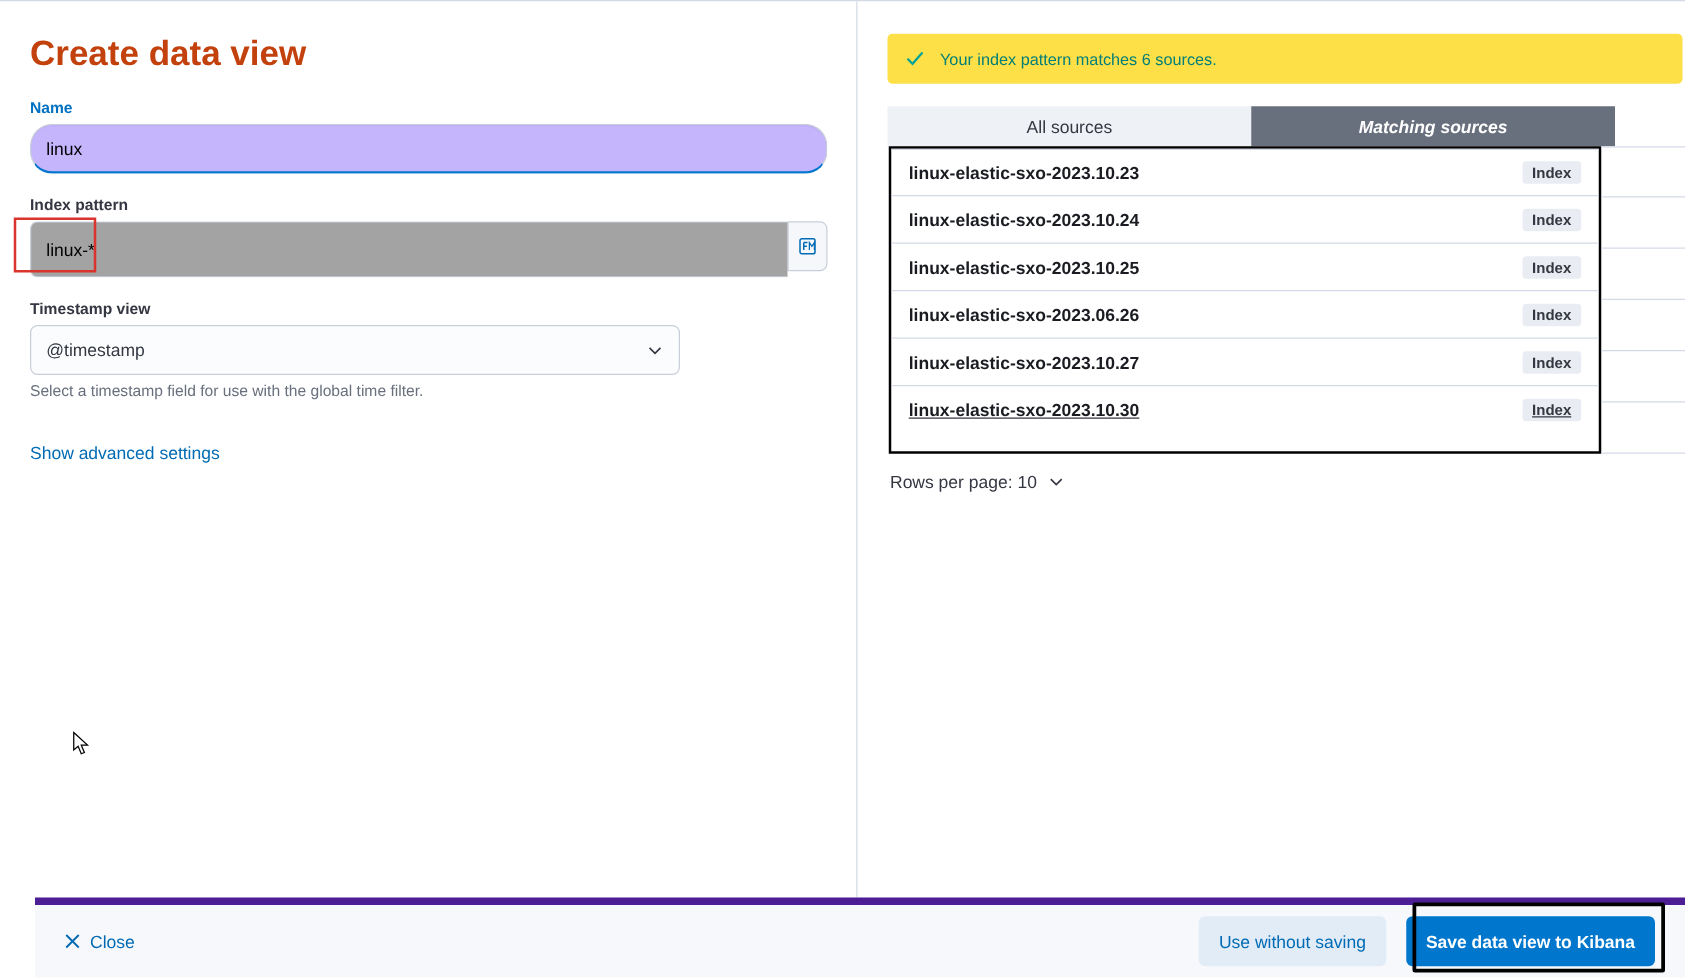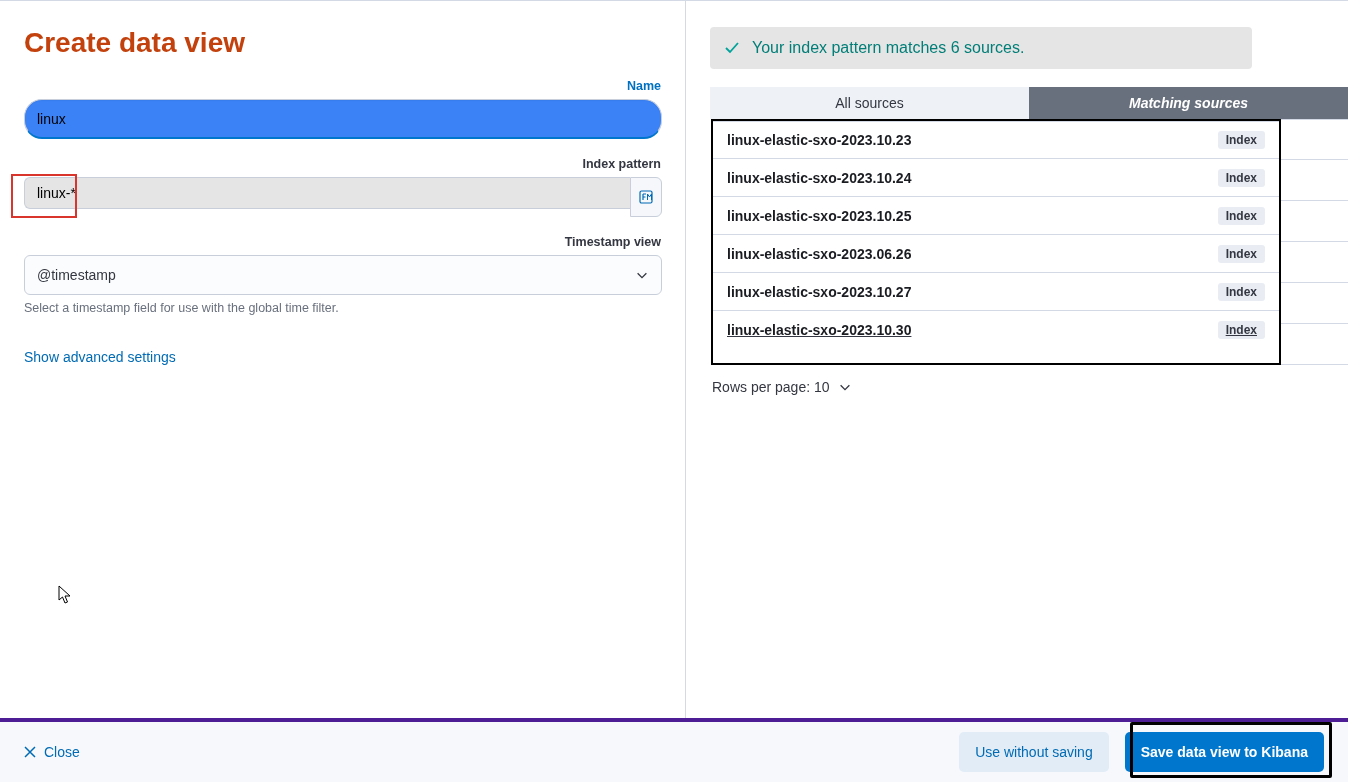--- a/index.html
+++ b/index.html
@@ -3,52 +3,52 @@
 <meta charset="utf-8">
 <style>
   * { box-sizing: border-box; margin: 0; padding: 0; }
   html, body { width: 1348px; height: 782px; font-family: -apple-system, BlinkMacSystemFont, "Segoe UI", Helvetica, Arial, sans-serif; color:#343741; }
   body { display:flex; flex-direction:column; border-top:1px solid #d3dae6; }
   .main-row { flex:1; display:flex; overflow:hidden; }
   .left-pane { width:686px; border-right:1px solid #d3dae6; padding:26px 24px 0 24px; position:relative; }
   .right-pane { flex:1; padding:26px 0 0 0; }
   h1.title { font-size:28px; font-weight:700; color:#c2410c; margin-bottom:20px; }
   .field-group { margin-bottom:18px; }
-  .field-label { font-size:12.5px; font-weight:600; color:#343741; margin-bottom:6px; display:block;text-align:right; }
+  .field-label { font-size:12.5px; font-weight:600; color:#343741; margin-bottom:6px; display:block; }
   .field-label.focused { color:#0071c2; }
   .text-input { width:638px; height:40px; border:1px solid #c9cfda; background:#fbfcfd; border-radius:6px; padding:0 12px; font-size:14px; display:flex; align-items:center; }
-  .text-input.focused { border-bottom:2px solid #0077cc; background:#3b82f6; box-shadow:0 1px 1px rgba(0,0,0,0.04) inset;border-radius:18px; }
+  .text-input.focused { border-bottom:2px solid #0077cc; background:#c4b5fd; box-shadow:0 1px 1px rgba(0,0,0,0.04) inset;border-radius:18px; }
   .text-input input { border:none; outline:none; background:transparent; width:100%; font-size:14px; font-family:inherit; }
   .pattern-wrap { display:flex; width:638px; }
-  .pattern-input { flex:1; height:32px; border:1px solid #c9cfda; border-right:none; background:#e5e5e5; border-radius:6px 0 0 6px; padding:0 12px; font-size:14px; display:flex; align-items:center; position:relative; }
+  .pattern-input { flex:1; height:45px; border:1px solid #c9cfda; border-right:none; background:#a3a3a3; border-radius:6px 0 0 6px; padding:0 12px; font-size:14px; display:flex; align-items:center; position:relative; }
   .pattern-btn { width:32px; height:40px; border:1px solid #c9cfda; background:#f5f7fa; border-radius:0 6px 6px 0; display:flex; align-items:center; justify-content:center; cursor:pointer; color:#006bb4; }
   .red-box { position:absolute; left:-14px; top:-4px; width:66px; height:44px; border:2px solid #d9352c; pointer-events:none; }
-  .select-input { width:638px; height:40px; border:1px solid #c9cfda; background:#fbfcfd; border-radius:6px; padding:0 12px; font-size:14px; display:flex; align-items:center; justify-content:space-between; cursor:pointer; }
+  .select-input { width:520px; height:40px; border:1px solid #c9cfda; background:#fbfcfd; border-radius:6px; padding:0 12px; font-size:14px; display:flex; align-items:center; justify-content:space-between; cursor:pointer; }
   .help-text { font-size:12.5px; color:#69707d; margin-top:6px; }
   .adv-link { color:#006bb4; font-size:14px; margin-top:16px; display:inline-block; cursor:pointer; }
 
-  .callout { margin:0 0 18px 24px; width:542px; background:#e5e5e5; border-radius:4px; padding:12px 14px; display:flex; align-items:center; gap:12px; color:#007e77; font-size:16px; }
+  .callout { margin:0 0 18px 24px; width:636px; background:#fde047; border-radius:4px; padding:12px 14px; display:flex; align-items:center; gap:12px; color:#007e77; font-size:13px; }
   .callout svg { color:#00a39a; }
 
-  .tabs { display:flex; margin-left:24px; width:638px; }
+  .tabs { display:flex; margin-left:24px; width:582px; }
   .tab { flex:1; height:32px; display:flex; align-items:center; justify-content:center; font-size:14px; cursor:pointer; }
   .tab.inactive { background:#eef2f6; color:#343741; }
   .tab.active { background:#69707d; color:#fff; font-weight:700;font-style:italic; }
 
   .list-box { margin-left:1px; width:570px; border:2px solid #000; border-top:2px solid #000; }
   .list-row { height:38px; border-bottom:1px solid #d3dae6; display:flex; align-items:center; justify-content:space-between; padding:0 14px; }
   .list-row:first-child { border-top:1px solid #d3dae6; }
   .list-row .name { font-size:14px; font-weight:700; color:#1a1c21; }
   .badge { background:#e9edf3; color:#343741; font-size:12px; font-weight:600; padding:2px 8px; border-radius:3px; }
   .list-area { margin-left:24px; width:638px; }
   .list-outer-row { display:flex; }
 
   .rows-label { margin:14px 0 0 26px; font-size:14px; color:#343741; display:flex; align-items:center; gap:8px; cursor:pointer; }
 
-  .footer { height:64px; border-top:4px solid #4c1d95; background:#f7f8fc; display:flex; align-items:center; justify-content:flex-end; padding:0 24px; position:relative; }
+  .footer { height:64px; border-top:6px solid #4c1d95; background:#f7f8fc; display:flex; align-items:center; justify-content:flex-end; padding:0 24px; position:relative;margin-left:28px; }
   .footer .close { position:absolute; left:24px; color:#006bb4; font-size:14px; display:flex; align-items:center; gap:8px; cursor:pointer; }
   .btn { height:40px; border-radius:5px; font-size:14px; font-weight:500; padding:0 16px; cursor:pointer; border:none; display:inline-flex; align-items:center; }
   .btn-ghost { background:#e1ecf7; color:#006bb4; margin-right:16px; }
   .btn-primary { background:#0077cc; color:#fff; font-weight:600; }
   .save-highlight { position:absolute; right:16px; bottom:4px; width:202px; height:56px; border:3px solid #000; pointer-events:none; border-radius:2px; }
 
   .chev-down { width:14px; height:14px; }
   .cursor-img { position:absolute; left:58px; top:584px; pointer-events:none; }
 </style>
 </head>

